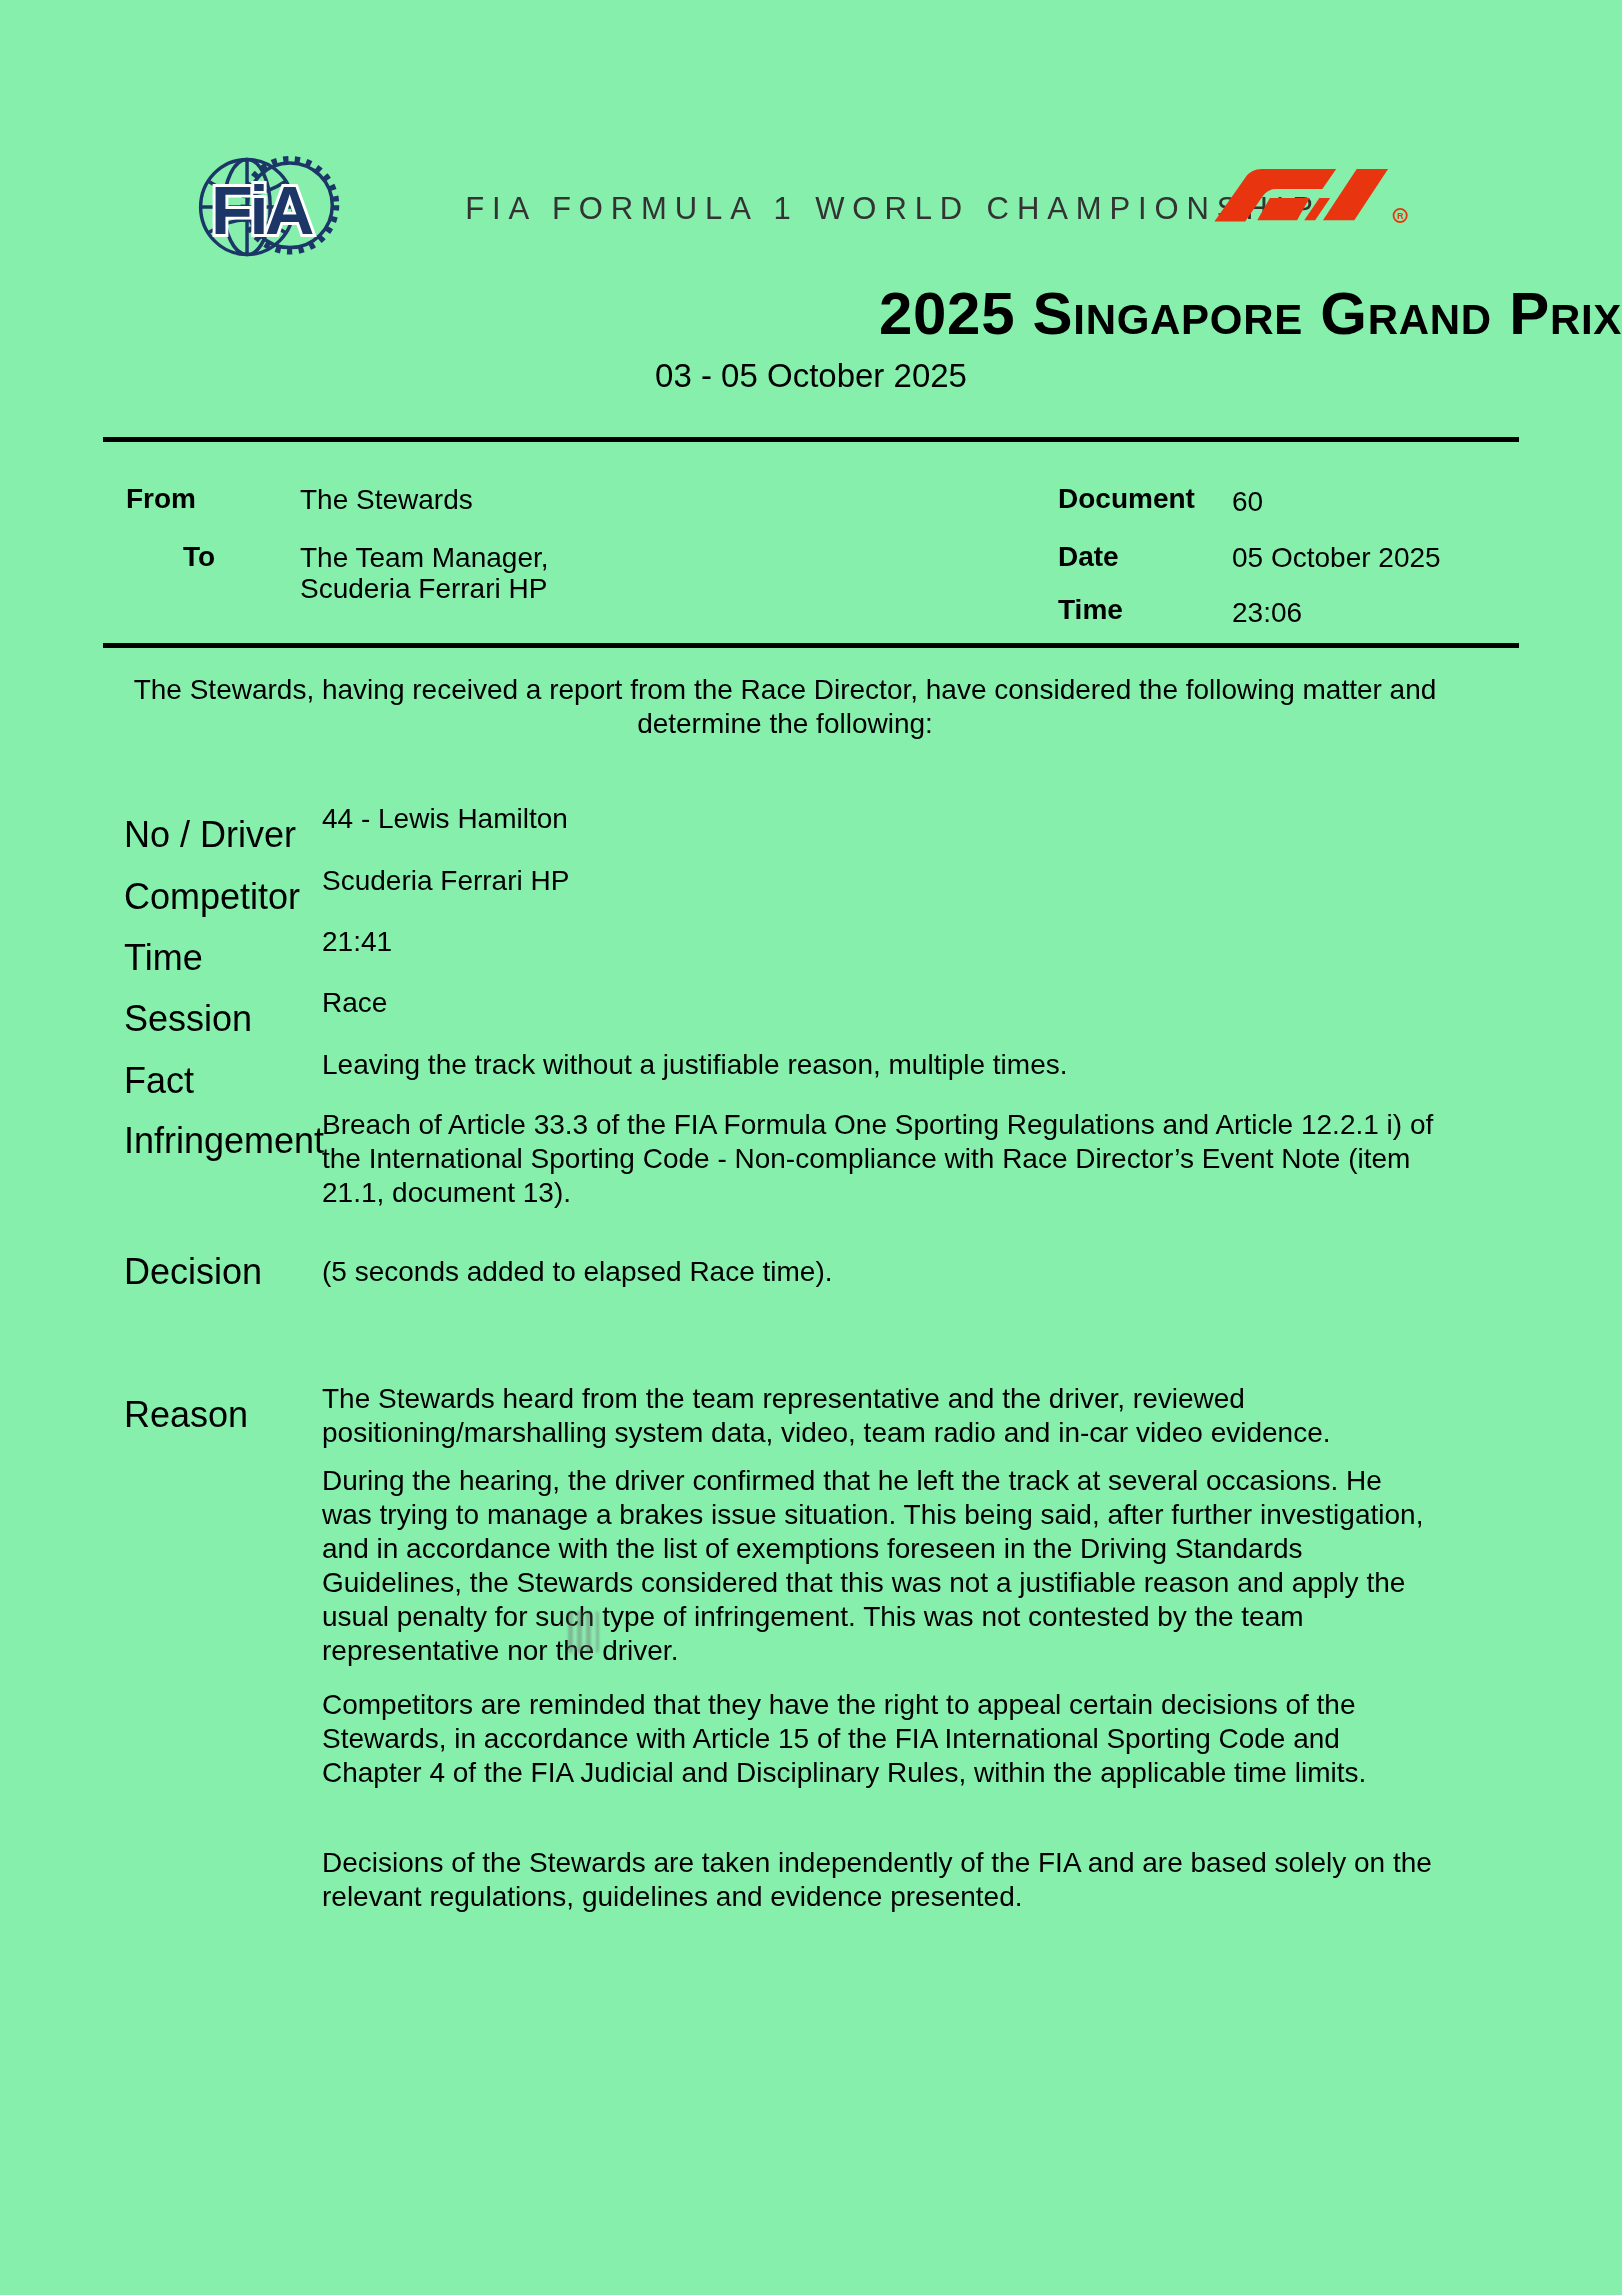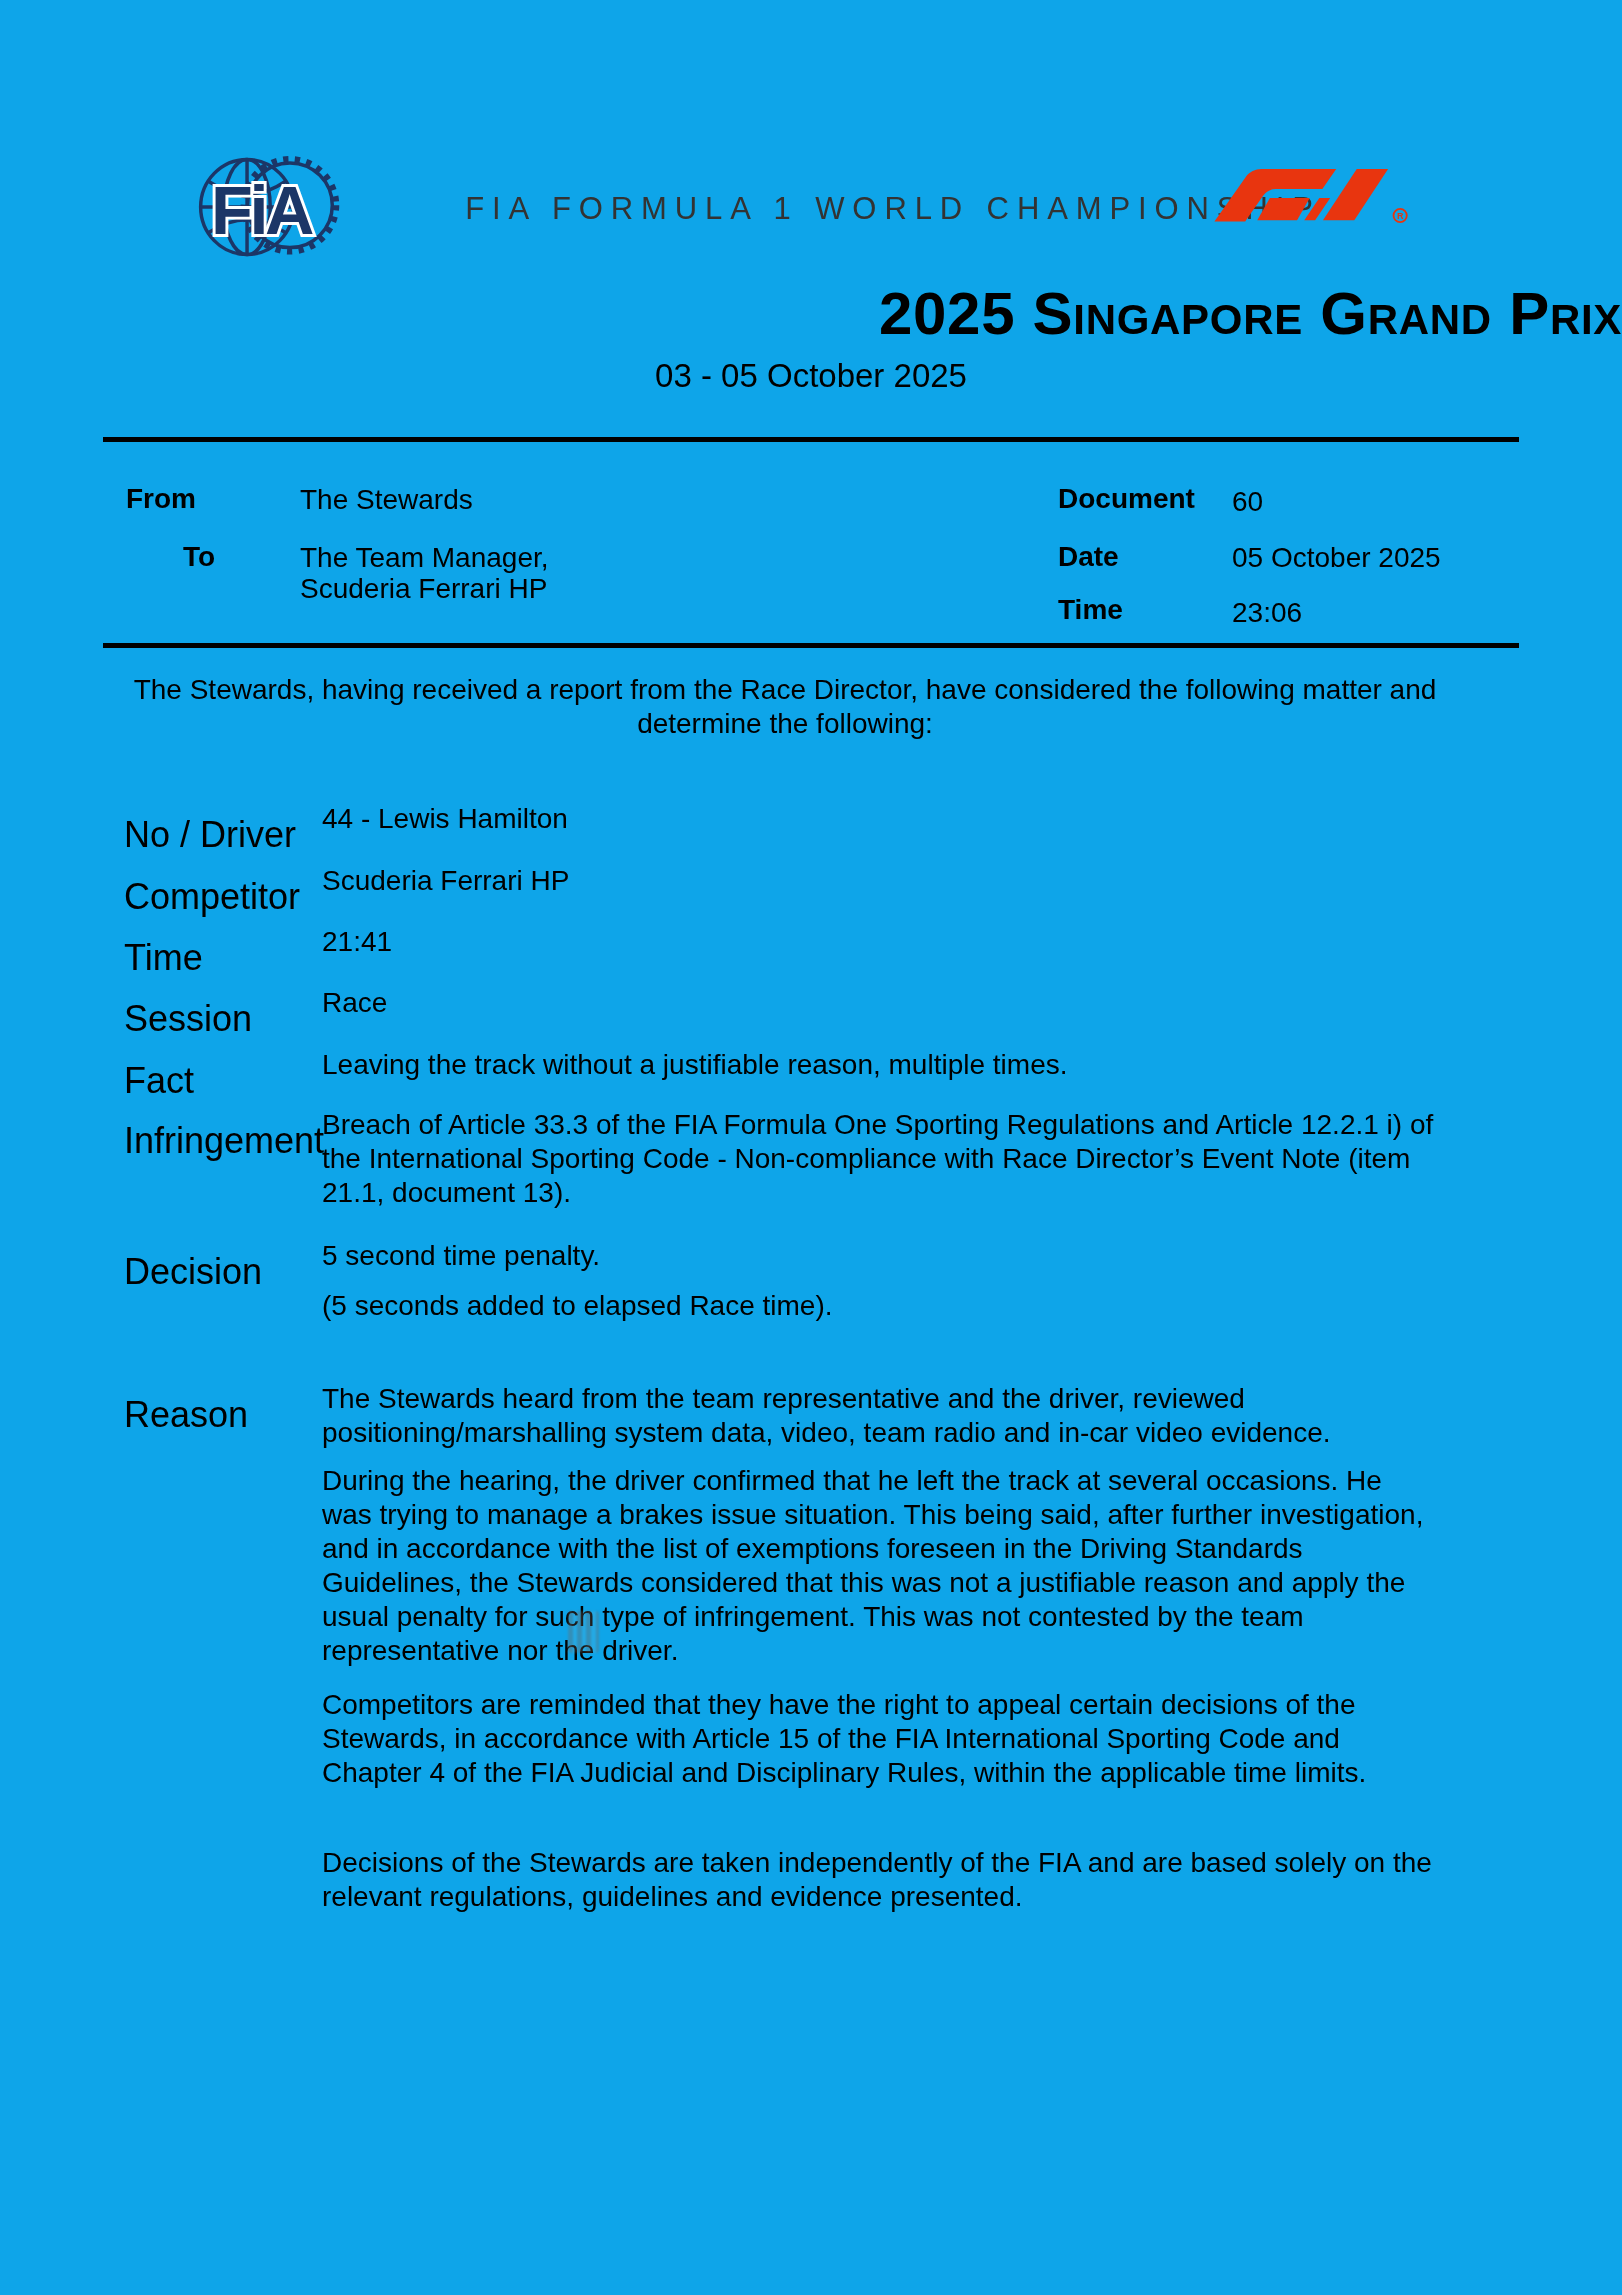--- a/index.html
+++ b/index.html
@@ -1,17 +1,17 @@
 <!DOCTYPE html>
 <html style="font-size:10.5px"><head>
 <meta charset="utf-8">
 <style>
   html,body { margin:0; padding:0; background:#ffffff; }
   .page {
-    position:relative; width:1622px; height:2295px; background:#0ea5e9;
+    position:relative; width:1622px; height:2295px; background:#86efac;
     font-family:"Liberation Sans","DejaVu Sans",sans-serif; color:#000;
     overflow:hidden;
   }
 
   
   .fia-logo { position:absolute; left:196px; top:149px; width:145px; height:116px; }
   .f1-logo  { position:absolute; left:1212px; top:164px; width:199px; height:62px; }
   .champ-line {
     position:absolute; left:458px; top:191px; width:870px;
     font-size:31px; letter-spacing:7.9px; color:#333; font-weight:400;
@@ -140,21 +140,20 @@
   </div>
 
   <div class="detail-row" style="top:1108px;">
     <div class="d-label">Infringement</div>
     <div class="d-value">Breach of Article 33.3 of the FIA Formula One Sporting Regulations and Article 12.2.1 i) of the International Sporting Code - Non-compliance with Race Director’s Event Note (item 21.1, document 13).</div>
   </div>
 
   <div class="detail-row" style="top:1239px;">
     <div class="d-label">Decision</div>
     <div class="d-value">
-      <div>5 second time penalty.</div>
       <div class="d-value2">(5 seconds added to elapsed Race time).</div>
     </div>
   </div>
 
   <div class="detail-row" style="top:1382px;">
     <div class="d-label">Reason</div>
     <div class="d-value">
       <p class="rp">The Stewards heard from the team representative and the driver, reviewed positioning/marshalling system data, video, team radio and in-car video evidence.</p>
       <p class="rp rp-2">During the hearing, the driver confirmed that he left the track at several occasions. He was trying to manage a brakes issue situation. This being said, after further investigation, and in accordance with the list of exemptions foreseen in the Driving Standards Guidelines, the Stewards considered that this was not a justifiable reason and apply the usual penalty for such type of infringement. This was not contested by the team representative nor the driver.</p>
       <p class="rp rp-3">Competitors are reminded that they have the right to appeal certain decisions of the Stewards, in accordance with Article 15 of the FIA International Sporting Code and Chapter 4 of the FIA Judicial and Disciplinary Rules, within the applicable time limits.</p>

